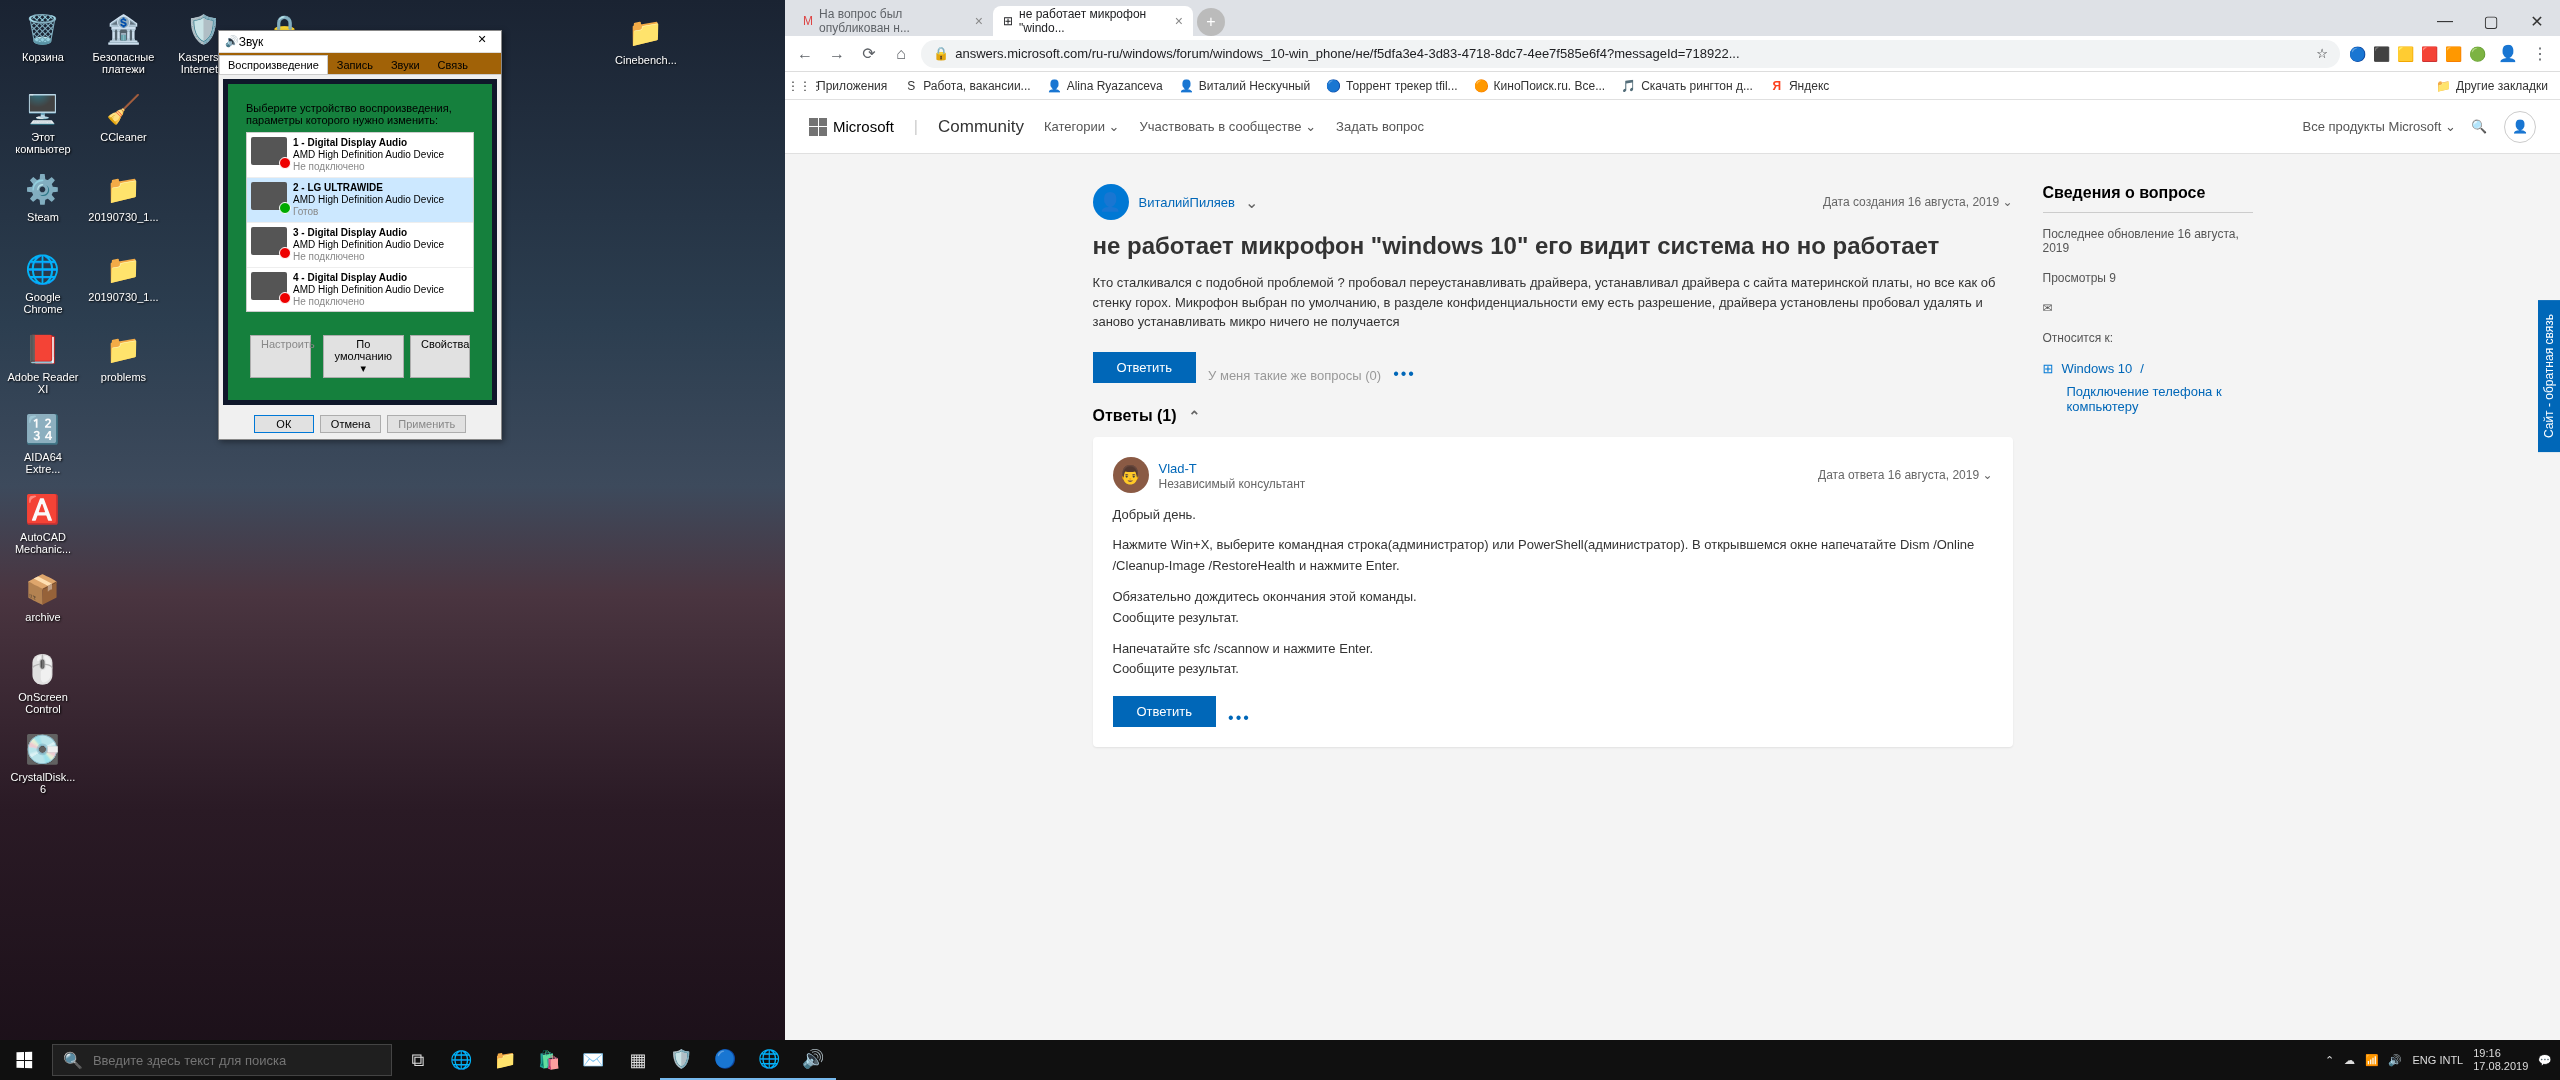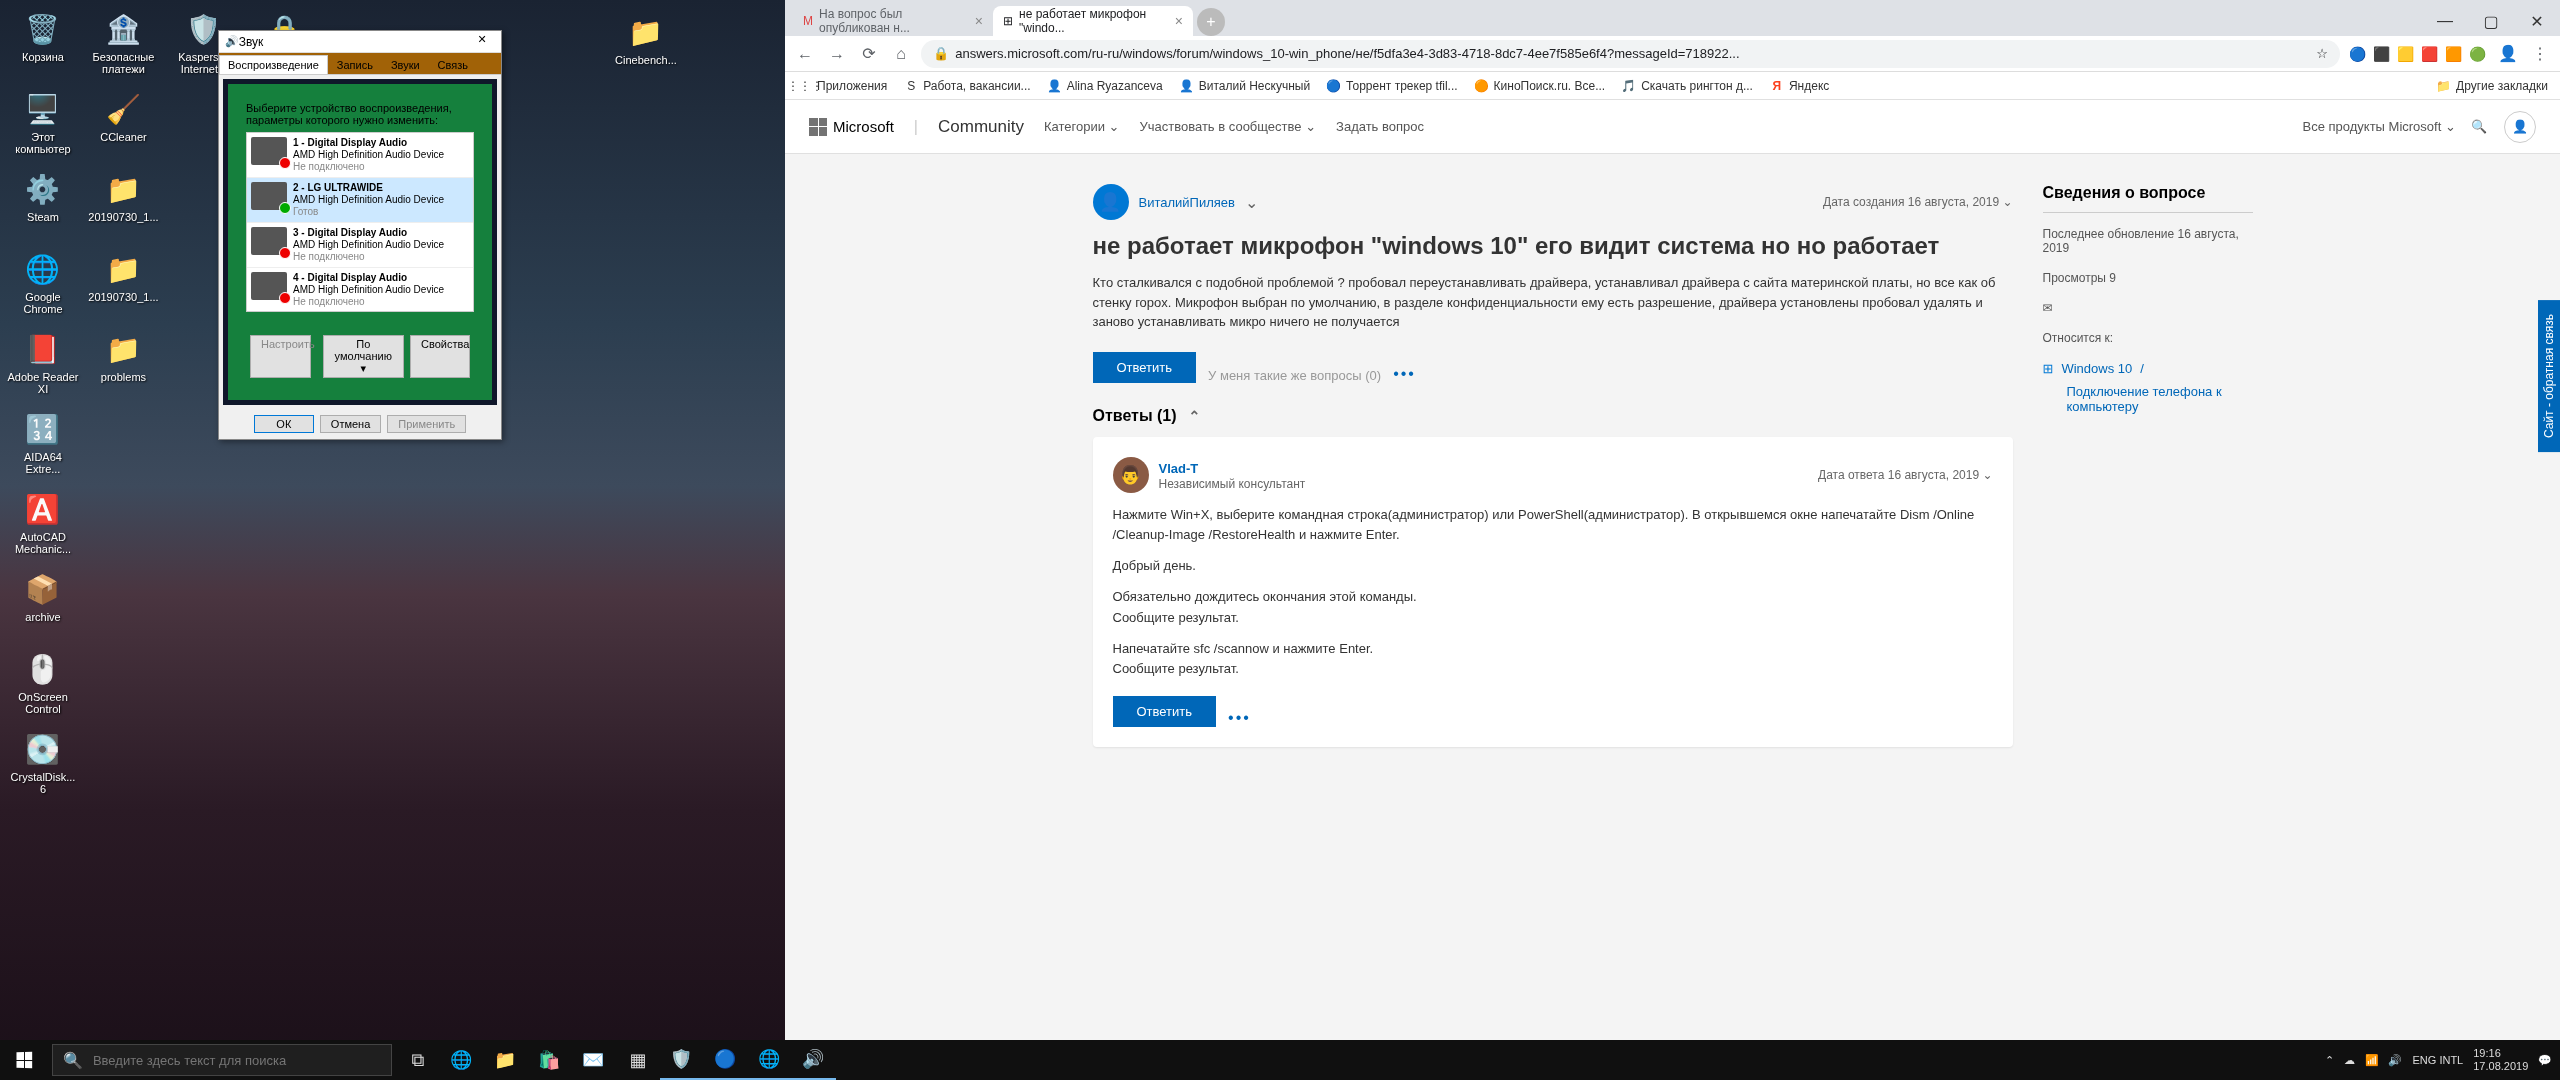--- a/index.html
+++ b/index.html
@@ -84,21 +84,21 @@
 .actions{display:flex;align-items:flex-end;gap:12px}
 .btn-reply{background:#0067b8;color:#fff;padding:8px 24px;font-size:13px;border:none;cursor:pointer}
 .same-q{color:#999;font-size:13px}
 .dots{color:#0067b8;font-size:16px;letter-spacing:2px;cursor:pointer}
 
 .answers-hdr{font-size:16px;font-weight:600;margin:24px 0 12px;display:flex;align-items:center;gap:12px}
 .answers-hdr .chev{font-size:14px;color:#666;cursor:pointer}
 
 .answer{background:#fff;border-radius:4px;padding:20px;box-shadow:0 1px 2px rgba(0,0,0,0.08)}
 .answer .author .av{background:#8a5a44}
-.answer .author a{font-weight:700}
+.answer .author a{font-weight:400}
 .answer .role{font-size:12px;color:#666;display:block}
 .a-body{font-size:13px;color:#333;line-height:1.6;margin:12px 0 16px}
 .a-body p{margin-bottom:10px}
 .helpful{font-size:13px;color:#666;margin-top:20px;display:flex;align-items:center;gap:16px}
 .helpful a{color:#0067b8;cursor:pointer}
 
 .side h3{font-size:16px;font-weight:600;border-bottom:1px solid #ccc;padding-bottom:10px;margin-bottom:14px}
 .side-item{font-size:12px;color:#555;margin-bottom:16px}
 .side-link{color:#0067b8;font-size:13px;display:flex;align-items:center;gap:8px;margin-bottom:8px;cursor:pointer}
 
@@ -378,22 +378,22 @@
         <div class="answer">
           <div class="author">
             <div class="av">👨</div>
             <div>
               <a>Vlad-T</a>
               <span class="role">Независимый консультант</span>
             </div>
             <div class="meta"><span>Дата ответа 16 августа, 2019</span> ⌄</div>
           </div>
           <div class="a-body">
+            <p>Добрый день.</p>
             <p>Нажмите Win+X, выберите командная строка(администратор) или PowerShell(администратор). В открывшемся окне напечатайте Dism /Online /Cleanup-Image /RestoreHealth и нажмите Enter.</p>
-            <p>Добрый день.</p>
             <p><span>Обязательно дождитесь окончания этой команды.</span><br><span>Сообщите результат.</span></p>
             <p><span>Напечатайте sfc /scannow и нажмите Enter.</span><br><span>Сообщите результат.</span></p>
           </div>
           <div class="actions">
             <button class="btn-reply">Ответить</button>
             <span class="dots">•••</span>
           </div>
         </div>
       </div>
 

